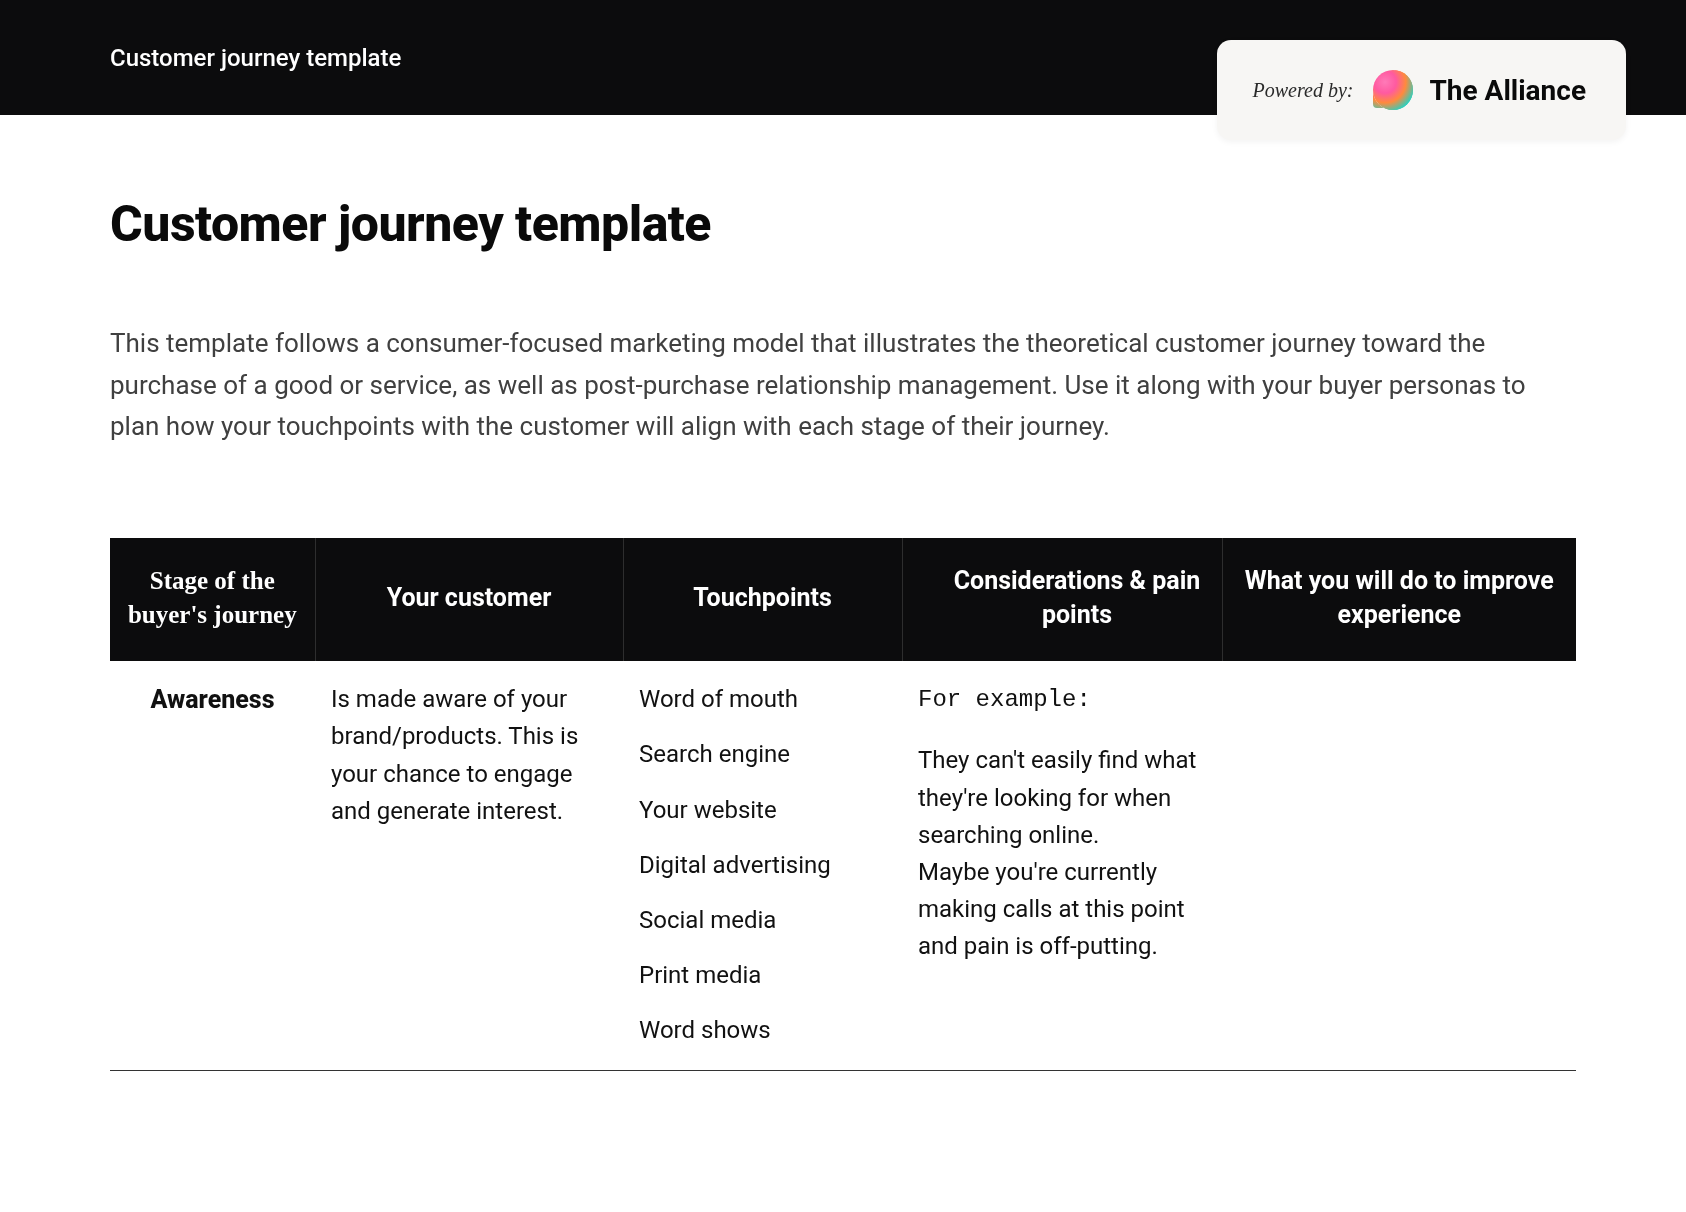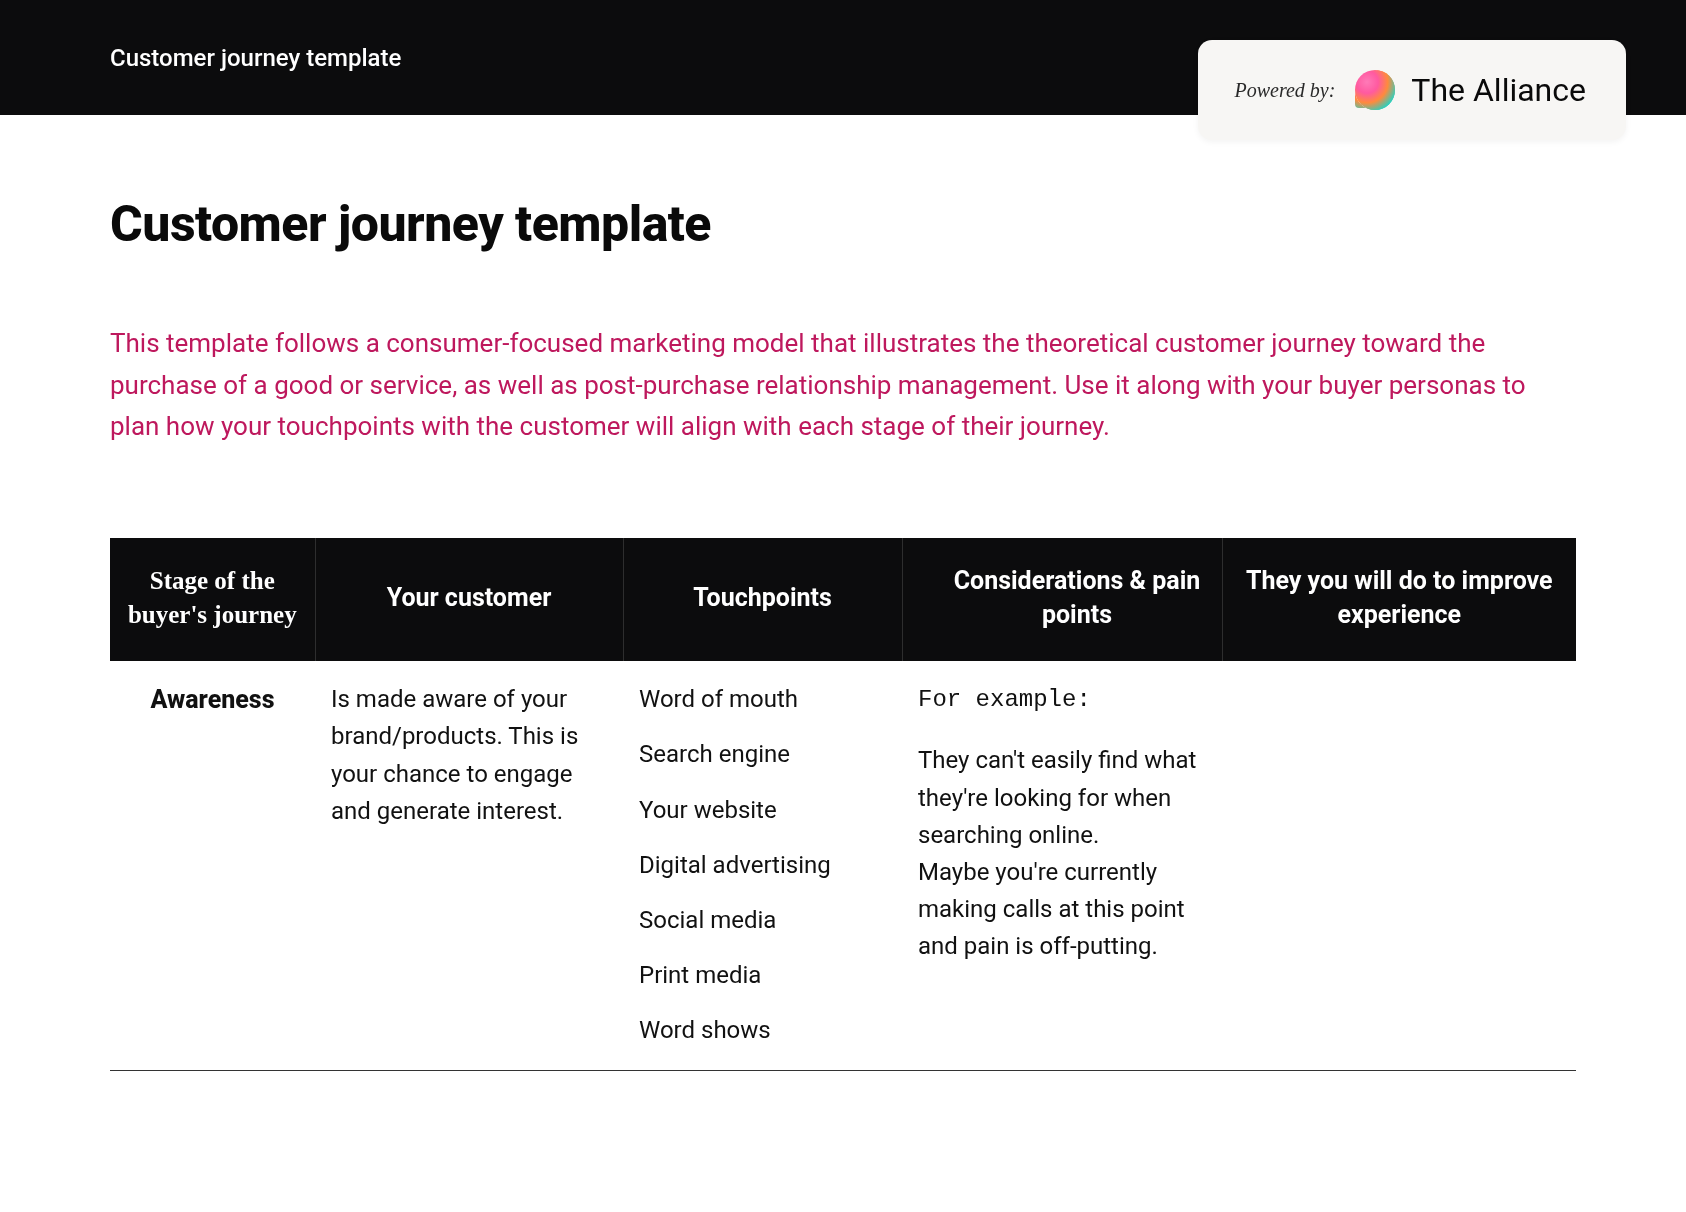--- a/index.html
+++ b/index.html
@@ -50,39 +50,39 @@
       display: flex;
       align-items: center;
       gap: 14px;
     }
     .alliance-logo {
       width: 44px;
       height: 44px;
       position: relative;
     }
     .alliance-text {
-      font-size: 32px;
-      font-weight: 400;
+      font-size: 28px;
+      font-weight: 700;
       color: #0a0a0a;
       white-space: nowrap;
     }
     .content {
       padding: 80px 110px 0 110px;
     }
     .page-heading {
       font-size: 50px;
       font-weight: 800;
       letter-spacing: -0.5px;
       margin-bottom: 70px;
       color: #0a0a0a;
     }
     .intro {
       font-size: 26px;
       line-height: 1.6;
-      color: #be185d;
+      color: #404040;
       margin-bottom: 90px;
       max-width: 1460px;
     }
     table.journey {
       width: 100%;
       border-collapse: collapse;
       table-layout: fixed;
     }
     table.journey thead th {
       background: #0c0c0d;
@@ -168,21 +168,21 @@
   <h1 class="page-heading">Customer journey template</h1>
   <p class="intro">This template follows a consumer-focused marketing model that illustrates the theoretical customer journey toward the purchase of a good or service, as well as post-purchase relationship management. Use it along with your buyer personas to plan how your touchpoints with the customer will align with each stage of their journey.</p>
 
   <table class="journey">
     <thead>
       <tr>
         <th class="col-stage">Stage of the buyer's journey</th>
         <th class="col-customer">Your customer</th>
         <th class="col-touch">Touchpoints</th>
         <th class="col-consider">Considerations &amp; pain points</th>
-        <th class="col-improve">They you will do to improve experience</th>
+        <th class="col-improve">What you will do to improve experience</th>
       </tr>
     </thead>
     <tbody>
       <tr>
         <td class="stage-cell">Awareness</td>
         <td>Is made aware of your brand/products. This is your chance to engage and generate interest.</td>
         <td>
           <ul class="touch-list">
             <li>Word of mouth</li>
             <li>Search engine</li>

